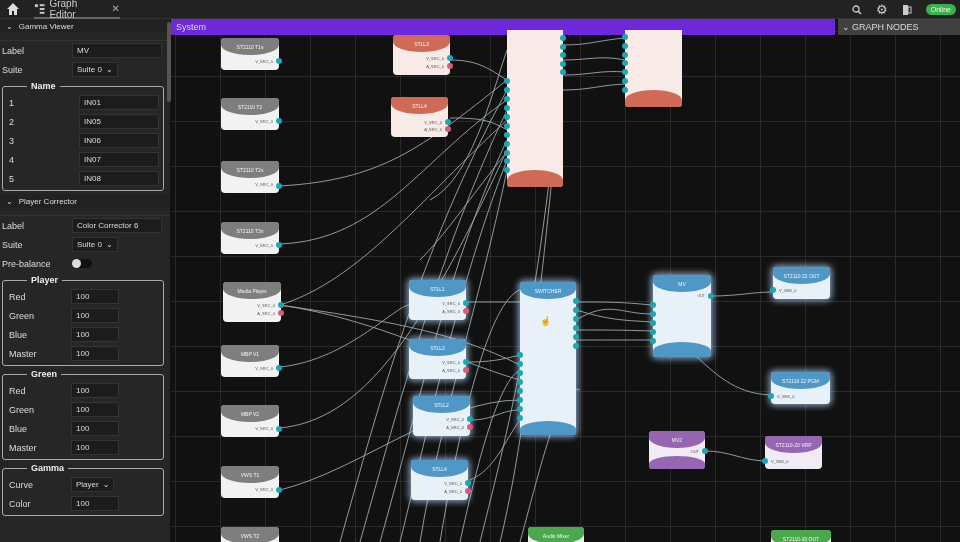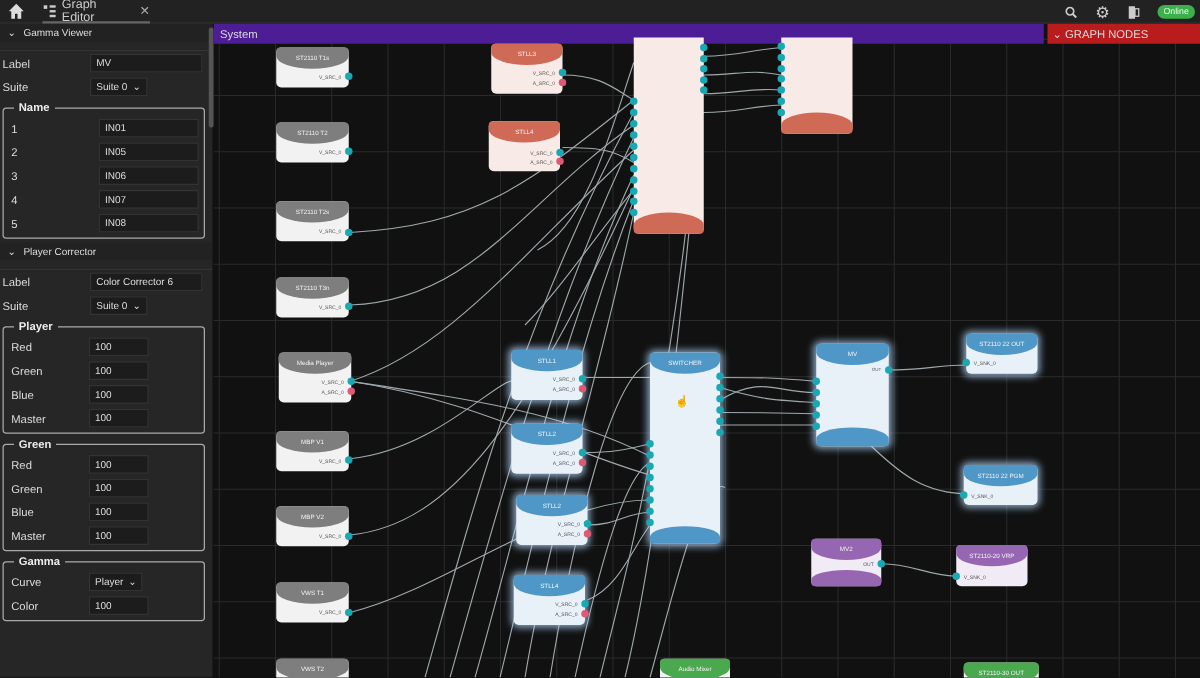--- a/index.html
+++ b/index.html
@@ -12,29 +12,29 @@
 .top-right{position:absolute;right:4px;top:2px;display:flex;align-items:center;gap:14px}
 .online{background:#3cb04a;color:#e8ffe8;border-radius:8px;font-size:7px;padding:2px 5px}
 .side{position:absolute;left:0;top:19px;width:170px;height:523px;background:#262626;overflow:hidden}
 .sec-h{height:14px;display:flex;align-items:center;font-size:8px;color:#ddd;padding-left:6px;gap:6px;background:#222}
 .sec-sub{height:8px;font-size:4px;color:#666;padding-left:2px;border-bottom:1px solid #333}
 .row{display:flex;align-items:center;height:19px;font-size:9px;color:#ddd;padding-left:2px}
 .row .lbl{width:70px}
 .inp{background:#1c1c1c;border:1px solid #333;height:15px;font-size:8px;color:#ddd;padding-left:4px;display:flex;align-items:center}
 .sel{background:#1c1c1c;border:1px solid #333;height:15px;font-size:8px;color:#ddd;padding:0 4px;display:flex;align-items:center;gap:4px}
 fieldset{border:1.5px solid #aaa;border-radius:3px;margin:2px 6px 3px 2px;padding:2px 4px}
-legend{font-size:9px;font-weight:bold;color:#eee;padding:0 4px;margin-left:4px}
+legend{font-size:9px;font-weight:bold;color:#eee;padding:0 4px;margin-left:20px}
 .toggle{width:20px;height:9px;background:#111;border-radius:5px;position:relative}
 .toggle::after{content:"";position:absolute;left:0;top:0;width:9px;height:9px;border-radius:50%;background:#ddd}
 .scroll{position:absolute;left:167px;top:22px;width:4px;height:80px;background:#555;border-radius:2px}
 .canvas{position:absolute;left:171px;top:19px;width:789px;height:523px;background:#111;
  background-image:linear-gradient(#2a2a2a 1px,transparent 1px),linear-gradient(90deg,#2a2a2a 1px,transparent 1px);
  background-size:45px 45px;background-position:4px 12px}
-.syshead{position:absolute;left:171px;top:19px;width:664px;height:16px;background:#4c1d95;font-size:9px;color:#ddd;padding-left:5px;line-height:16px}
-.gn{position:absolute;left:838px;top:19px;width:122px;height:16px;font-size:9px;color:#ddd;line-height:16px;padding-left:4px;background:#b91c1c}
+.syshead{position:absolute;left:171px;top:19px;width:664px;height:16px;background:#6d28d9;font-size:9px;color:#ddd;padding-left:5px;line-height:16px}
+.gn{position:absolute;left:838px;top:19px;width:122px;height:16px;font-size:9px;color:#ddd;line-height:16px;padding-left:4px;background:#404040}
 svg.wires{position:absolute;left:0;top:0;width:960px;height:542px;pointer-events:none}
 .node{position:absolute;border-radius:4px;background:#f2f2f2;font-size:4.5px;color:#444}
 .node .nh{height:17px;border-radius:3px 3px 50% 50%/3px 3px 60% 60%;display:flex;align-items:center;justify-content:center;color:#f5f5f5;font-size:5px}
 .node .port{position:absolute;right:-3px;width:6px;height:6px;border-radius:50%}
 .node .pl{position:absolute;right:6px;font-size:4px;color:#555}
 .grey .nh{background:#7e7e7e}
 .red{background:#f8ebe7}.red .nh{background:#cf6a57}
 .blue{background:#e8f1f8;box-shadow:0 0 6px 2px rgba(180,220,255,.7)}.blue .nh{background:#4f97c6}
 .purple{background:#f0ebf4}.purple .nh{background:#9766b3}
 .green .nh{background:#4aa84f}
@@ -120,20 +120,24 @@
  <div class="row">
       <span class="lbl">Label</span>
       <div class="inp" style="width:90px">Color Corrector 6</div>
     </div>
  <div class="row">
       <span class="lbl">Suite</span>
       <div class="sel">
         <span>Suite 0</span>
         <span>⌄</span>
       </div>
+    </div>
+ <div class="row">
+      <span class="lbl">Pre-balance</span>
+      <div class="toggle"></div>
     </div>
  <fieldset>
       <legend>Player</legend>
   <div class="row">
         <span class="lbl" style="width:62px">Red</span>
         <div class="inp" style="width:48px">100</div>
       </div>
   <div class="row">
         <span class="lbl" style="width:62px">Green</span>
         <div class="inp" style="width:48px">100</div>

